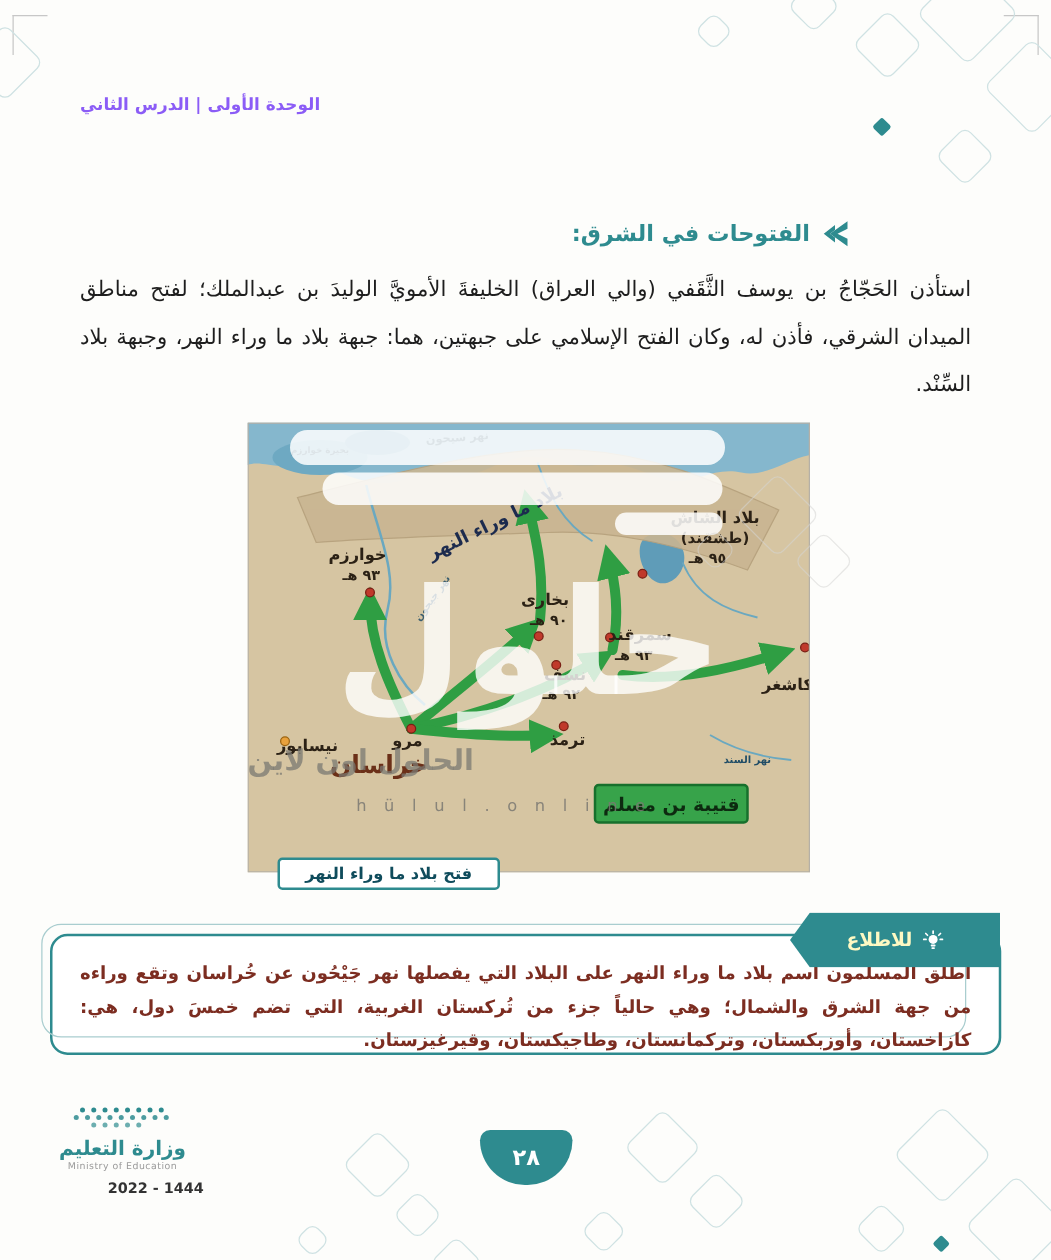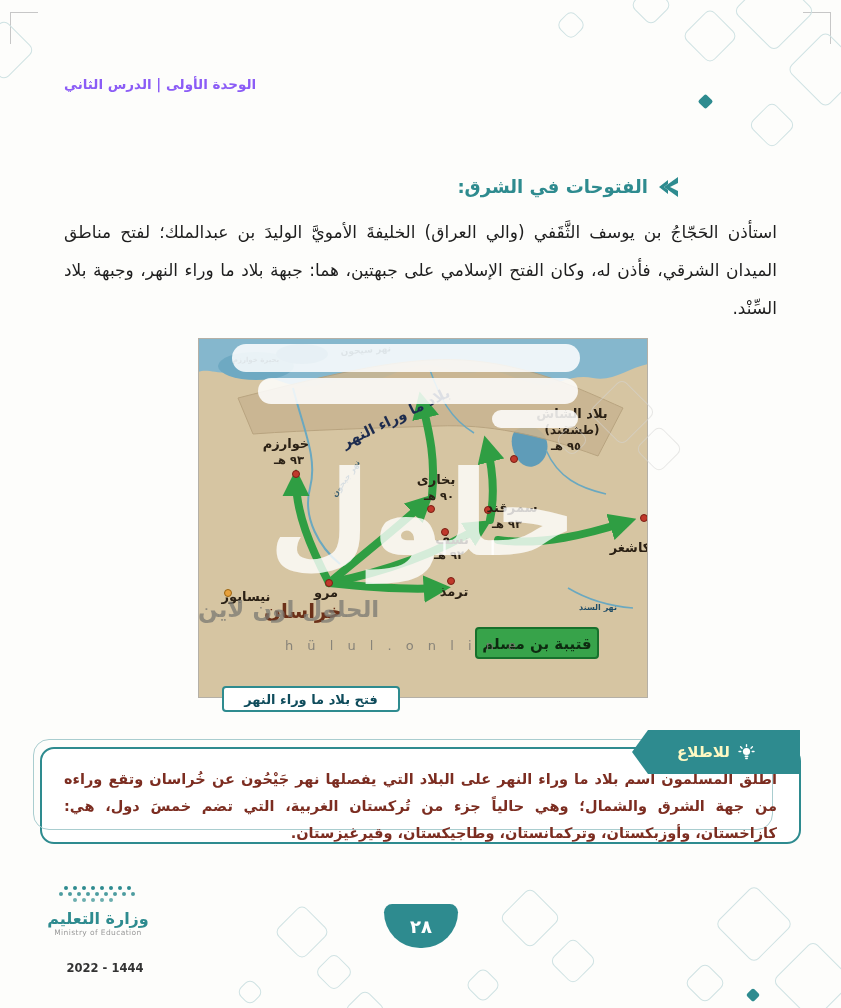--- a/index.html
+++ b/index.html
@@ -15,21 +15,21 @@
   .corner { position:absolute; width:28px; height:32px; pointer-events:none; }
   .corner.tl { left:10px; top:12px; border-left:1.5px solid #c7c7c7; border-top:1.5px solid #c7c7c7; }
   .corner.tr { right:10px; top:12px; border-right:1.5px solid #c7c7c7; border-top:1.5px solid #c7c7c7; }
 
   .breadcrumb {
     position:absolute; left:64px; top:76px; direction:rtl;
     color:#8b5cf6; font-size:13.5px; font-weight:bold; letter-spacing:.2px;
   }
 
   .section-row {
-    position:absolute; right:162px; top:176px; display:flex; align-items:flex-start;
+    position:absolute; right:162px; top:176px; display:flex; align-items:center;
     gap:7px; direction:rtl;
   }
   .section-title { color:#2E8B8F; font-size:18px; font-weight:bold; }
 
   .intro {
     position:absolute; right:64px; left:64px; top:213px; direction:rtl;
     text-align:justify; font-size:17px; line-height:38px; color:#1e1e1e; font-weight:500;
   }
 
   
@@ -68,21 +68,21 @@
     background:#2E8B8F; color:#fef9c3;
     clip-path:polygon(16px 0, 100% 0, 100% 100%, 16px 100%, 0 50%);
     display:flex; align-items:center; justify-content:center; gap:8px; direction:rtl;
     font-weight:bold; font-size:15px;
   }
 
   
   .ministry { position:absolute; left:33px; top:884px; width:130px; text-align:center; }
   .ministry-ar { color:#2E8B8F; font-size:16px; font-weight:bold; direction:rtl; margin-top:1px; }
   .ministry-en { color:#9a9a9a; font-size:7.5px; letter-spacing:.4px; }
-  .ministry-year { color:#333; font-size:11.5px; margin-top:24px; font-weight:bold; text-align:center; padding-left:14px; }
+  .ministry-year { color:#333; font-size:11.5px; margin-top:6px; font-weight:bold; text-align:right; padding-left:14px; }
   .page-badge {
     position:absolute; left:384px; top:904px; width:74px; height:44px; z-index:2;
     background:#2E8B8F; border-radius:10px 10px 44px 44px;
     display:flex; align-items:center; justify-content:center;
     color:#fff; font-weight:bold; font-size:18px;
   }
 
   svg text { font-family:"DejaVu Sans","Liberation Sans",sans-serif; }
 </style>
 </head>

